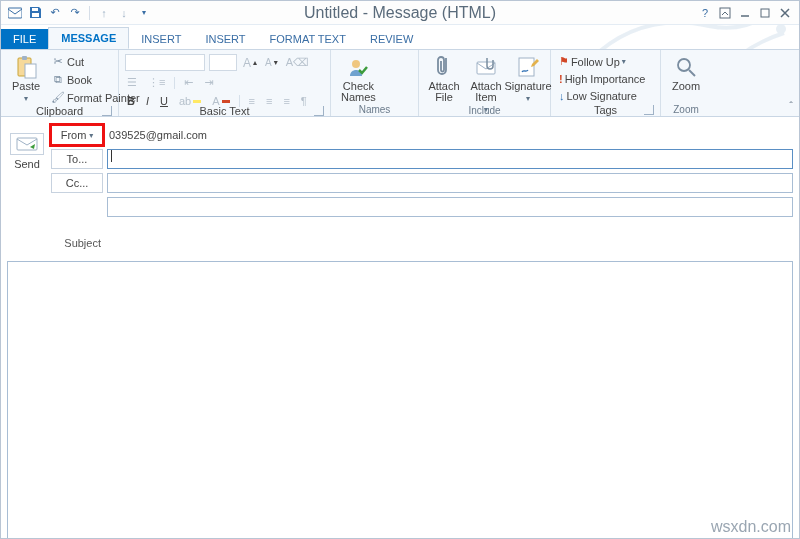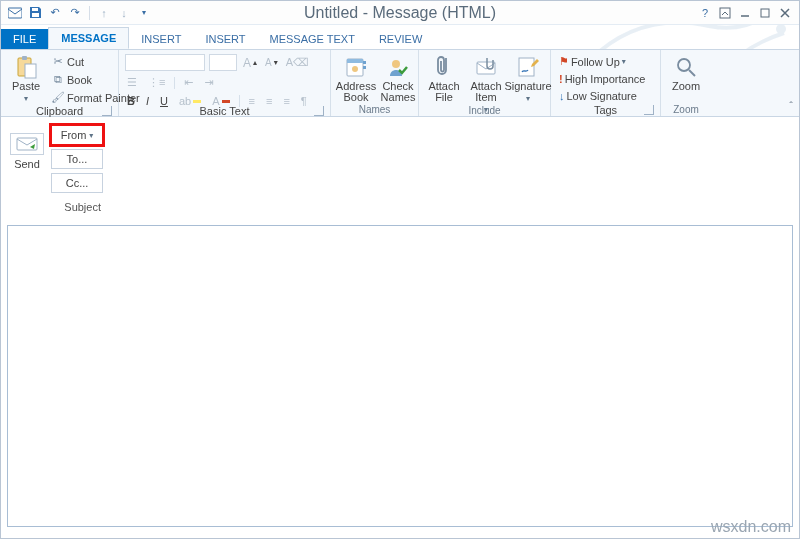--- a/index.html
+++ b/index.html
@@ -38,21 +38,21 @@
   .excl{color:#d24726;font-weight:bold;}
   .darrow{color:#3272b5;font-weight:bold;}
   .collapse-ribbon{position:absolute;right:6px;bottom:4px;color:#6b7b8b;}
   
   .compose{display:flex;padding:8px 6px 4px 6px;gap:4px;}
   .sendcol{width:40px;display:flex;flex-direction:column;align-items:center;gap:3px;padding-top:8px;}
   .sendbox{width:34px;height:22px;border:1px solid #c7d2df;background:#fff;display:flex;align-items:center;justify-content:center;}
   .fieldcol{width:52px;display:flex;flex-direction:column;gap:4px;}
   .fldbtn{height:20px;border:1px solid #c7d2df;background:#fff;display:flex;align-items:center;justify-content:center;gap:3px;cursor:pointer;font-size:11px;color:#444;}
   .from-hi{outline:3px solid #e11;outline-offset:-1px;}
-  .sublabel{height:20px;display:flex;align-items:center;justify-content:flex-end;padding-right:2px;color:#555;}
+  .sublabel{height:20px;display:flex;align-items:center;justify-content:flex-end;padding-right:2px;color:#555;margin-top:36px;}
   .valcol{flex:1;display:flex;flex-direction:column;gap:4px;}
   .valrow{height:20px;display:flex;align-items:center;}
   .txt-plain{padding-left:2px;color:#444;}
   .txt-input{flex:1;height:20px;border:1px solid #a8bdd4;background:#fff;padding:0 3px;}
   .body{margin:4px 6px 0 6px;height:302px;border:1px solid #a8bdd4;background:#fff;}
   .footer{position:absolute;bottom:2px;right:8px;font-size:16px;color:#9aa6b2;}
   svg{display:block;}
 </style>
 </head>
 <body>
@@ -114,21 +114,21 @@
         </svg>
     </span>
   </div>
 </div>
 
 <div class="tabs">
   <div class="tab file">FILE</div>
   <div class="tab active">MESSAGE</div>
   <div class="tab">INSERT</div>
   <div class="tab">INSERT</div>
-  <div class="tab">MESSAGE TEXT</div>
+  <div class="tab">FORMAT TEXT</div>
   <div class="tab">REVIEW</div>
 </div>
 
 <div class="ribbon">
 
   <div class="group" style="width:118px">
     <div class="row" style="align-items:flex-start;height:52px">
       <div class="bigbtn">
         <span class="lg">
           <svg width="22" height="24">
@@ -194,33 +194,20 @@
       </div>
     </div>
     <div class="group-label"><span>Basic Text</span><span class="dlx"></span></div>
   </div>
 
   <div class="group" style="width:88px">
     <div class="row" style="height:52px;align-items:flex-start">
       <div class="bigbtn">
         <span class="lg">
           <svg width="22" height="22">
-              <rect x="2" y="3" width="16" height="17" rx="1" fill="#fff" stroke="#9fb2c6"></rect>
-              <rect x="2" y="3" width="16" height="4" fill="#8fbbe0"></rect>
-              <circle cx="10" cy="13" r="3" fill="#efc780"></circle>
-              <rect x="18" y="5" width="3" height="3" fill="#6fa2cf"></rect>
-              <rect x="18" y="10" width="3" height="3" fill="#6fa2cf"></rect>
-            </svg>
-        </span>
-        <span style="white-space:pre">Address
-Book</span>
-      </div>
-      <div class="bigbtn">
-        <span class="lg">
-          <svg width="22" height="22">
               <circle cx="9" cy="8" r="4" fill="#efc780"></circle>
               <path d="M3 20c0-4 3-6 6-6s6 2 6 6" fill="#6fa2cf"></path>
               <path d="M12 14l3 3 5-6" fill="none" stroke="#3c9b3c" stroke-width="2.5"></path>
             </svg>
         </span>
         <span style="white-space:pre">Check
 Names</span>
       </div>
     </div>
     <div class="group-label">Names</div>
@@ -318,17 +305,31 @@
         <span class="arrowdn">▾</span>
       </div>
     <div class="fldbtn">
         <span>To...</span>
       </div>
     <div class="fldbtn">
         <span>Cc...</span>
       </div>
     <div class="sublabel">Subject</div>
   </div>
+  <div class="valcol">
+    <div class="valrow">
+        <span class="txt-plain">039525@gmail.com</span>
+      </div>
+    <div class="valrow">
+        <div class="txt-input" style="border-color:#5a8fc4"><span style="border-left:1px solid #333;height:12px;display:inline-block"></span></div>
+      </div>
+    <div class="valrow">
+        <div class="txt-input"></div>
+      </div>
+    <div class="valrow">
+        <div class="txt-input"></div>
+      </div>
+  </div>
 </div>
 
 <div class="body"></div>
 
 <div class="footer">wsxdn.com</div>
 
 </body></html>

